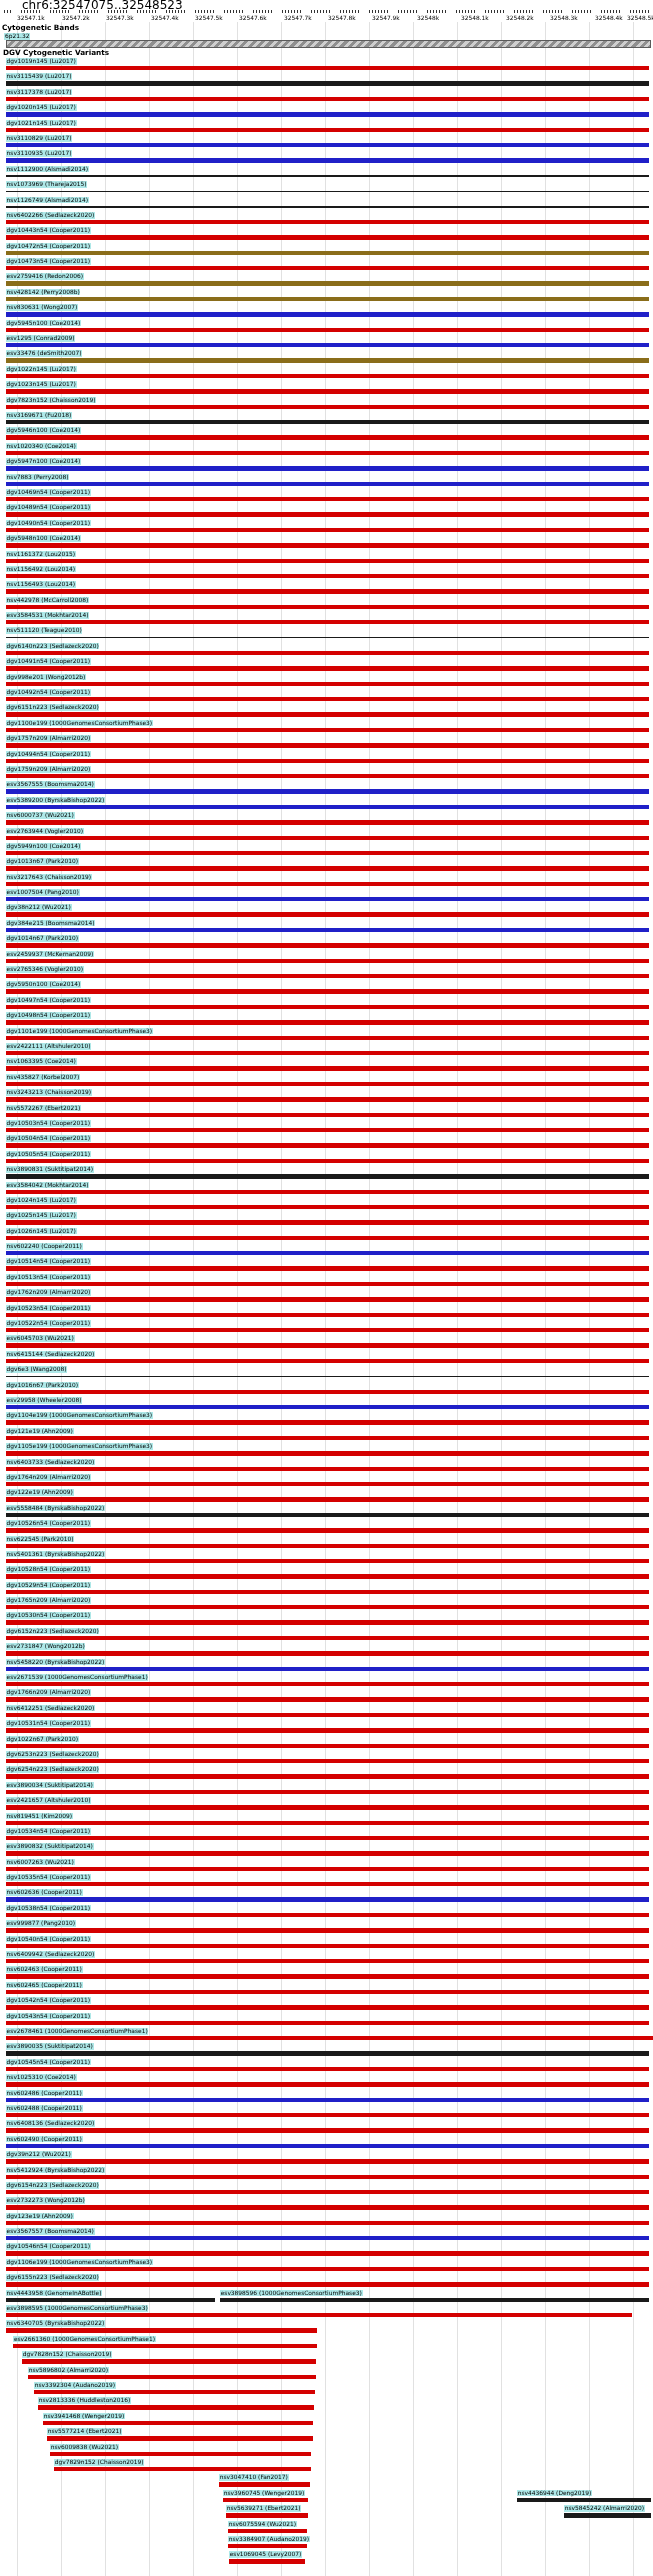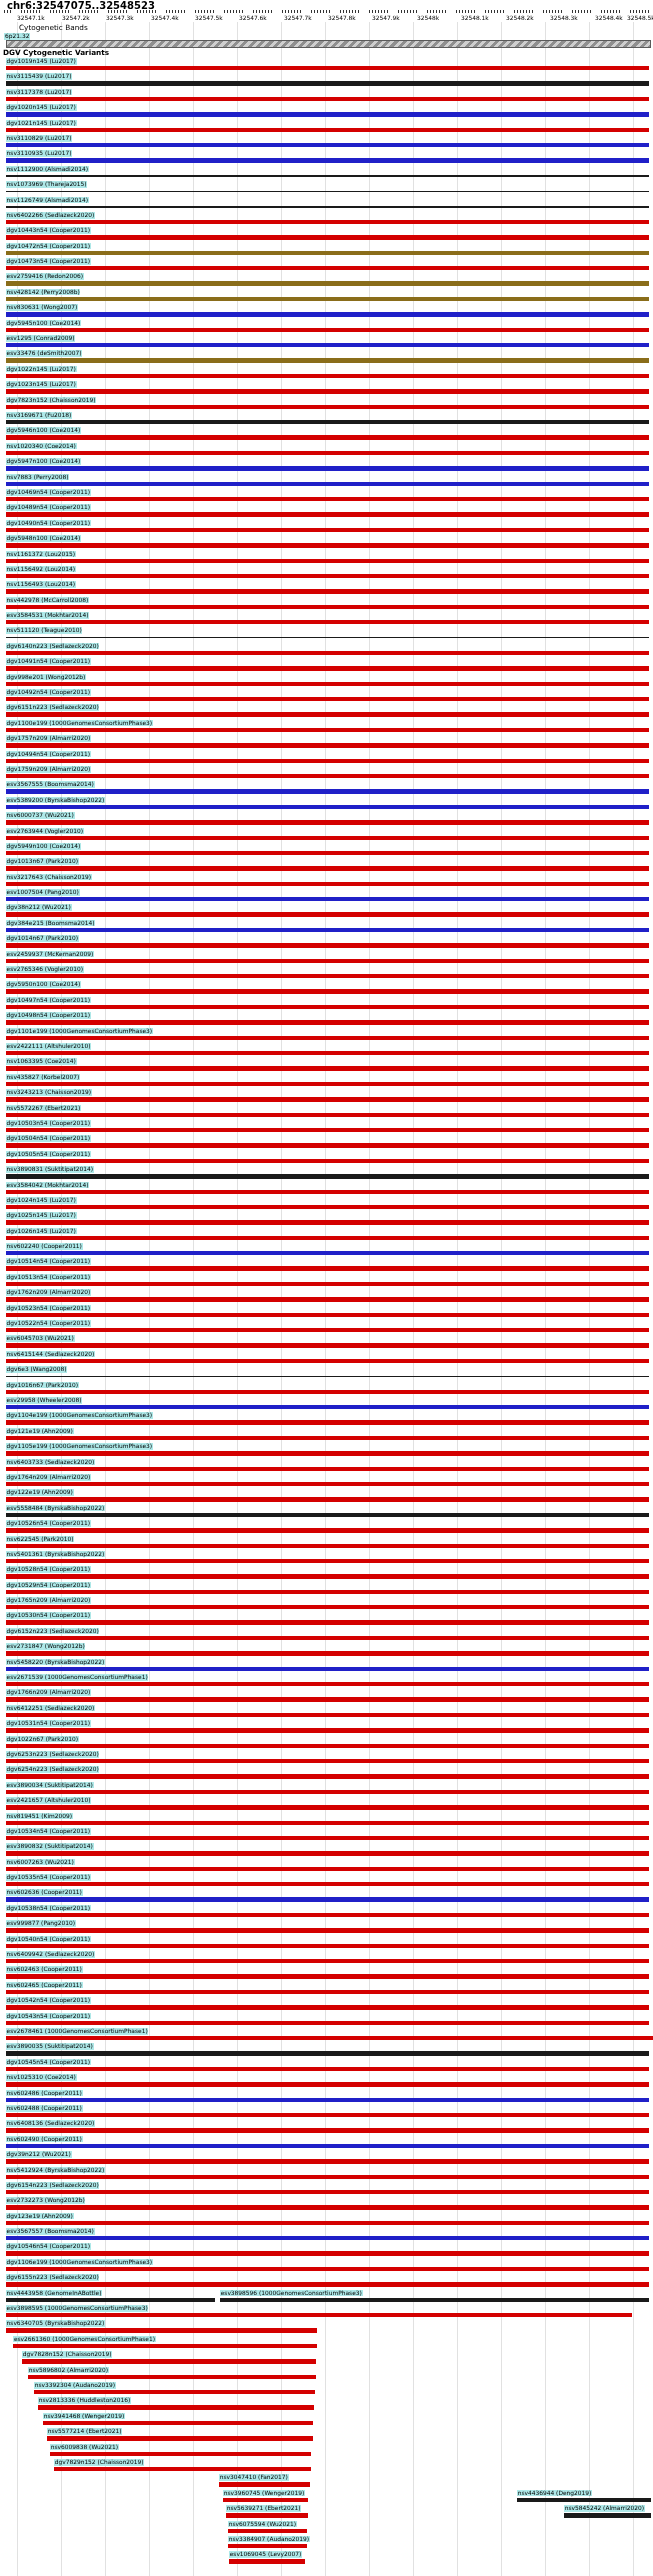--- a/index.html
+++ b/index.html
@@ -2,26 +2,26 @@
 <html style="--labelbg: #aee8e8; --grid: #dcdcdc; --tick: #333333; --bandlight: #cfcfcf; --banddark: #8f8f8f;font-size:11.8px"><head>
 <meta charset="utf-8">
 <style>
   html,body{margin:0;padding:0;background:#fff;}
   .page{position:relative;width:654px;height:2576px;background:#fff;overflow:hidden;
         font-family:"DejaVu Sans", sans-serif;color:#000;}
   .gridlines{position:absolute;left:0;top:22px;width:654px;height:2554px;
         background-image:linear-gradient(90deg, var(--grid) 0 0.7px, transparent 0.7px);
         background-size:44px 100%;background-position:17px 0;background-repeat:repeat-x;
         opacity:.85;pointer-events:none;}
-  .chr-region{position:absolute;left:7px;top:1.5px;font-size:10px;line-height:7.3px;font-weight:bold;}
+  .chr-region{position:absolute;left:22px;top:1.5px;font-size:12px;line-height:7.3px;}
   .tickstrip{position:absolute;left:4.4px;top:10.3px;width:645px;height:2.9px;
         background:repeating-linear-gradient(90deg, var(--tick) 0 0.7px, transparent 0.7px 2.9px);}
   .ruler-labels{position:absolute;left:0;top:14.7px;width:654px;height:7.3px;}
   .tick{position:absolute;top:0;font-size:5.9px;line-height:6.6px;white-space:nowrap;}
-  .cyto-title{position:absolute;left:19px;top:24px;font-size:7.3px;font-weight:normal;line-height:8px;}
+  .cyto-title{position:absolute;left:2px;top:24px;font-size:7.3px;font-weight:bold;line-height:8px;}
   .band-label{position:absolute;left:4.4px;top:33px;font-size:5.9px;line-height:6.6px;background:var(--labelbg);padding:0 0.7px;}
   .band{position:absolute;left:5.9px;top:40px;width:643px;height:5.9px;border:0.7px solid #5a5a5a;
         background:repeating-linear-gradient(135deg, var(--bandlight) 0 2.9px, var(--banddark) 2.9px 5.9px);}
   .dgv-title{position:absolute;left:2.9px;top:49px;font-size:7.3px;font-weight:bold;line-height:8px;}
   .rows{position:absolute;left:0;top:58px;width:654px;}
   .vrow{position:relative;height:15.4px;width:654px;}
   .vlabel{position:absolute;top:0;font-size:5.9px;line-height:6.6px;white-space:nowrap;
         background:var(--labelbg);padding:0 0.7px;cursor:pointer;}
   .vbar{position:absolute;top:8px;height:4.4px;cursor:pointer;}
   .vbar.thin{top:9.5px;height:1.5px;}

